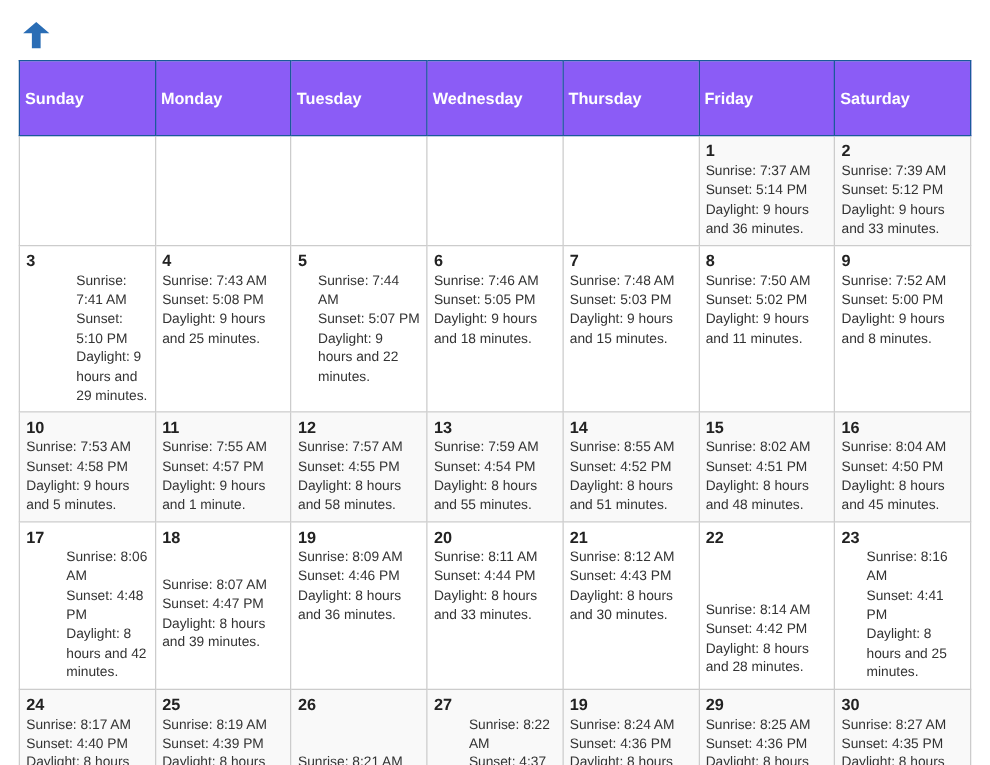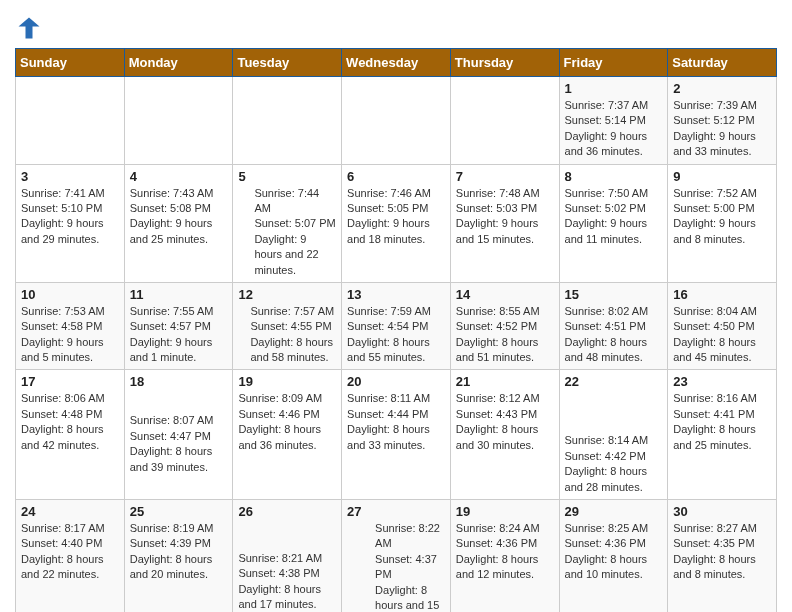--- a/index.html
+++ b/index.html
@@ -52,25 +52,25 @@
     }
     .location-subtitle {
       font-size: 16px;
       color: #444;
     }
     .calendar {
       width: 100%;
       border-collapse: collapse;
     }
     .calendar thead tr th {
-      background-color: #a16207;
+      background-color: #8b5cf6;
       color: #fff;
       font-size: 13px;
       font-weight: bold;
-      padding: 6px 4px;
+      padding: 22px 4px;
       text-align: left;
       border: 1px solid #1a5a9a;
     }
     .calendar tbody tr td {
       vertical-align: top;
       border: 1px solid #ccc;
       padding: 4px 5px;
       min-height: 80px;
       width: 14.28%;
       background: #fff;
@@ -143,21 +143,21 @@
         <td>
           <span class="day-number">2</span>
           <div class="day-info" style="white-space: pre-line;">Sunrise: 7:39 AM
 Sunset: 5:12 PM
 Daylight: 9 hours and 33 minutes.</div>
         </td>
       </tr>
       <tr>
         <td>
           <span class="day-number">3</span>
-          <div class="day-info" style="white-space: pre-line;">Sunrise: 7:41 AM
+          <div class="day-info" style="white-space: pre-line; margin-left: 40px;">Sunrise: 7:41 AM
 Sunset: 5:10 PM
 Daylight: 9 hours and 29 minutes.</div>
         </td>
         <td>
           <span class="day-number">4</span>
           <div class="day-info" style="white-space: pre-line;">Sunrise: 7:43 AM
 Sunset: 5:08 PM
 Daylight: 9 hours and 25 minutes.</div>
         </td>
         <td>
@@ -199,21 +199,21 @@
 Daylight: 9 hours and 5 minutes.</div>
         </td>
         <td>
           <span class="day-number">11</span>
           <div class="day-info" style="white-space: pre-line;">Sunrise: 7:55 AM
 Sunset: 4:57 PM
 Daylight: 9 hours and 1 minute.</div>
         </td>
         <td>
           <span class="day-number">12</span>
-          <div class="day-info" style="white-space: pre-line; margin-left: 12px;">Sunrise: 7:57 AM
+          <div class="day-info" style="white-space: pre-line;">Sunrise: 7:57 AM
 Sunset: 4:55 PM
 Daylight: 8 hours and 58 minutes.</div>
         </td>
         <td>
           <span class="day-number">13</span>
           <div class="day-info" style="white-space: pre-line;">Sunrise: 7:59 AM
 Sunset: 4:54 PM
 Daylight: 8 hours and 55 minutes.</div>
         </td>
         <td>
@@ -231,21 +231,21 @@
         <td>
           <span class="day-number">16</span>
           <div class="day-info" style="white-space: pre-line;">Sunrise: 8:04 AM
 Sunset: 4:50 PM
 Daylight: 8 hours and 45 minutes.</div>
         </td>
       </tr>
       <tr>
         <td>
           <span class="day-number">17</span>
-          <div class="day-info" style="white-space: pre-line;">Sunrise: 8:06 AM
+          <div class="day-info" style="white-space: pre-line; margin-left: 32px;">Sunrise: 8:06 AM
 Sunset: 4:48 PM
 Daylight: 8 hours and 42 minutes.</div>
         </td>
         <td>
           <span class="day-number">18</span>
           <div class="day-info" style="white-space: pre-line; margin-top: 24px;">Sunrise: 8:07 AM
 Sunset: 4:47 PM
 Daylight: 8 hours and 39 minutes.</div>
         </td>
         <td>
@@ -267,21 +267,21 @@
 Daylight: 8 hours and 30 minutes.</div>
         </td>
         <td>
           <span class="day-number">22</span>
           <div class="day-info" style="white-space: pre-line; margin-top: 44px;">Sunrise: 8:14 AM
 Sunset: 4:42 PM
 Daylight: 8 hours and 28 minutes.</div>
         </td>
         <td>
           <span class="day-number">23</span>
-          <div class="day-info" style="white-space: pre-line;">Sunrise: 8:16 AM
+          <div class="day-info" style="white-space: pre-line; margin-left: 20px;">Sunrise: 8:16 AM
 Sunset: 4:41 PM
 Daylight: 8 hours and 25 minutes.</div>
         </td>
       </tr>
       <tr>
         <td>
           <span class="day-number">24</span>
           <div class="day-info" style="white-space: pre-line;">Sunrise: 8:17 AM
 Sunset: 4:40 PM
 Daylight: 8 hours and 22 minutes.</div>

